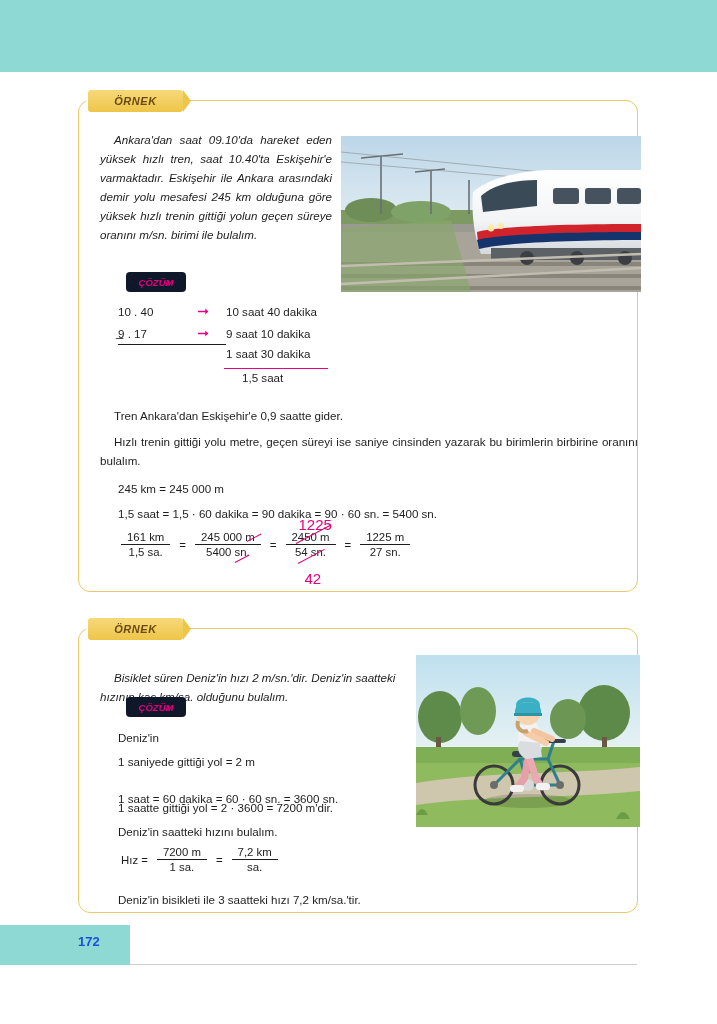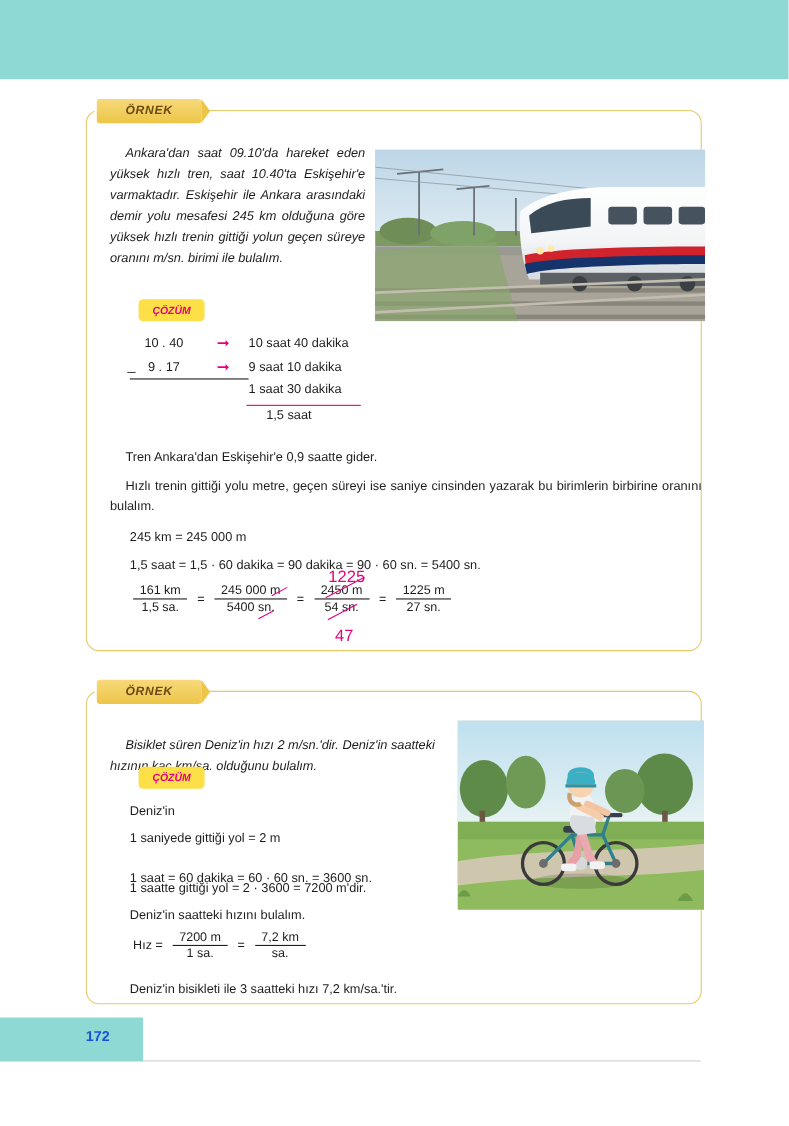--- a/index.html
+++ b/index.html
@@ -83,21 +83,21 @@
     background: #ffffff;
     height: 3px;
   }
   .mask-1 { left: 86px; top: 99px; width: 100px; }
   .mask-2 { left: 86px; top: 627px; width: 100px; }
 
   
   .cozum {
     position: absolute;
     width: 60px; height: 20px;
-    background: #fde047;
+    background: #0f172a;
     border-radius: 4px;
     color: #e7007d;
     font-size: 9.5px;
     font-weight: bold;
     font-style: italic;
     display: flex;
     align-items: center;
     justify-content: center;
   }
   .cozum-1 { left: 126px; top: 272px; }
@@ -136,21 +136,21 @@
   
   .sub-block { position: absolute; left: 118px; top: 300px; }
   .sub-row {
     position: relative;
     height: 22px;
     font-size: 11.6px;
     color: #1d1d1d;
     display: flex;
     align-items: center;
   }
-  .sub-num { width: 62px; text-align: center; }
+  .sub-num { width: 62px; text-align: left; }
   .sub-arrow { width: 46px; text-align: center; color: #e7007d; font-size: 14px; line-height: 1; }
   .sub-txt { width: 120px; }
   .minus {
     position: absolute;
     left: -2px; top: 24px;
     font-size: 13px;
     color: #1d1d1d;
   }
   .sub-line {
     position: absolute;
@@ -368,21 +368,21 @@
     <span class="strike" style="left:40px; top:32px; width:16px;"></span>
   </div>
   <span class="eq">=</span>
   <div class="frac">
     <div class="num">2450 m</div>
     <div class="bar"></div>
     <div class="den">54 sn.</div>
     <span class="strike" style="left:10px; top:13px; width:40px;"></span>
     <span class="strike" style="left:12px; top:33px; width:30px;"></span>
     <span class="annot" style="left:13px; top:-14px;">1225</span>
-    <span class="annot" style="left:19px; top:40px;">47</span>
+    <span class="annot" style="left:19px; top:40px;">42</span>
   </div>
   <span class="eq">=</span>
   <div class="frac">
     <div class="num">1225 m</div>
     <div class="bar"></div>
     <div class="den">27 sn.</div>
   </div>
 </div>
 
 <div class="card card-2"></div>

